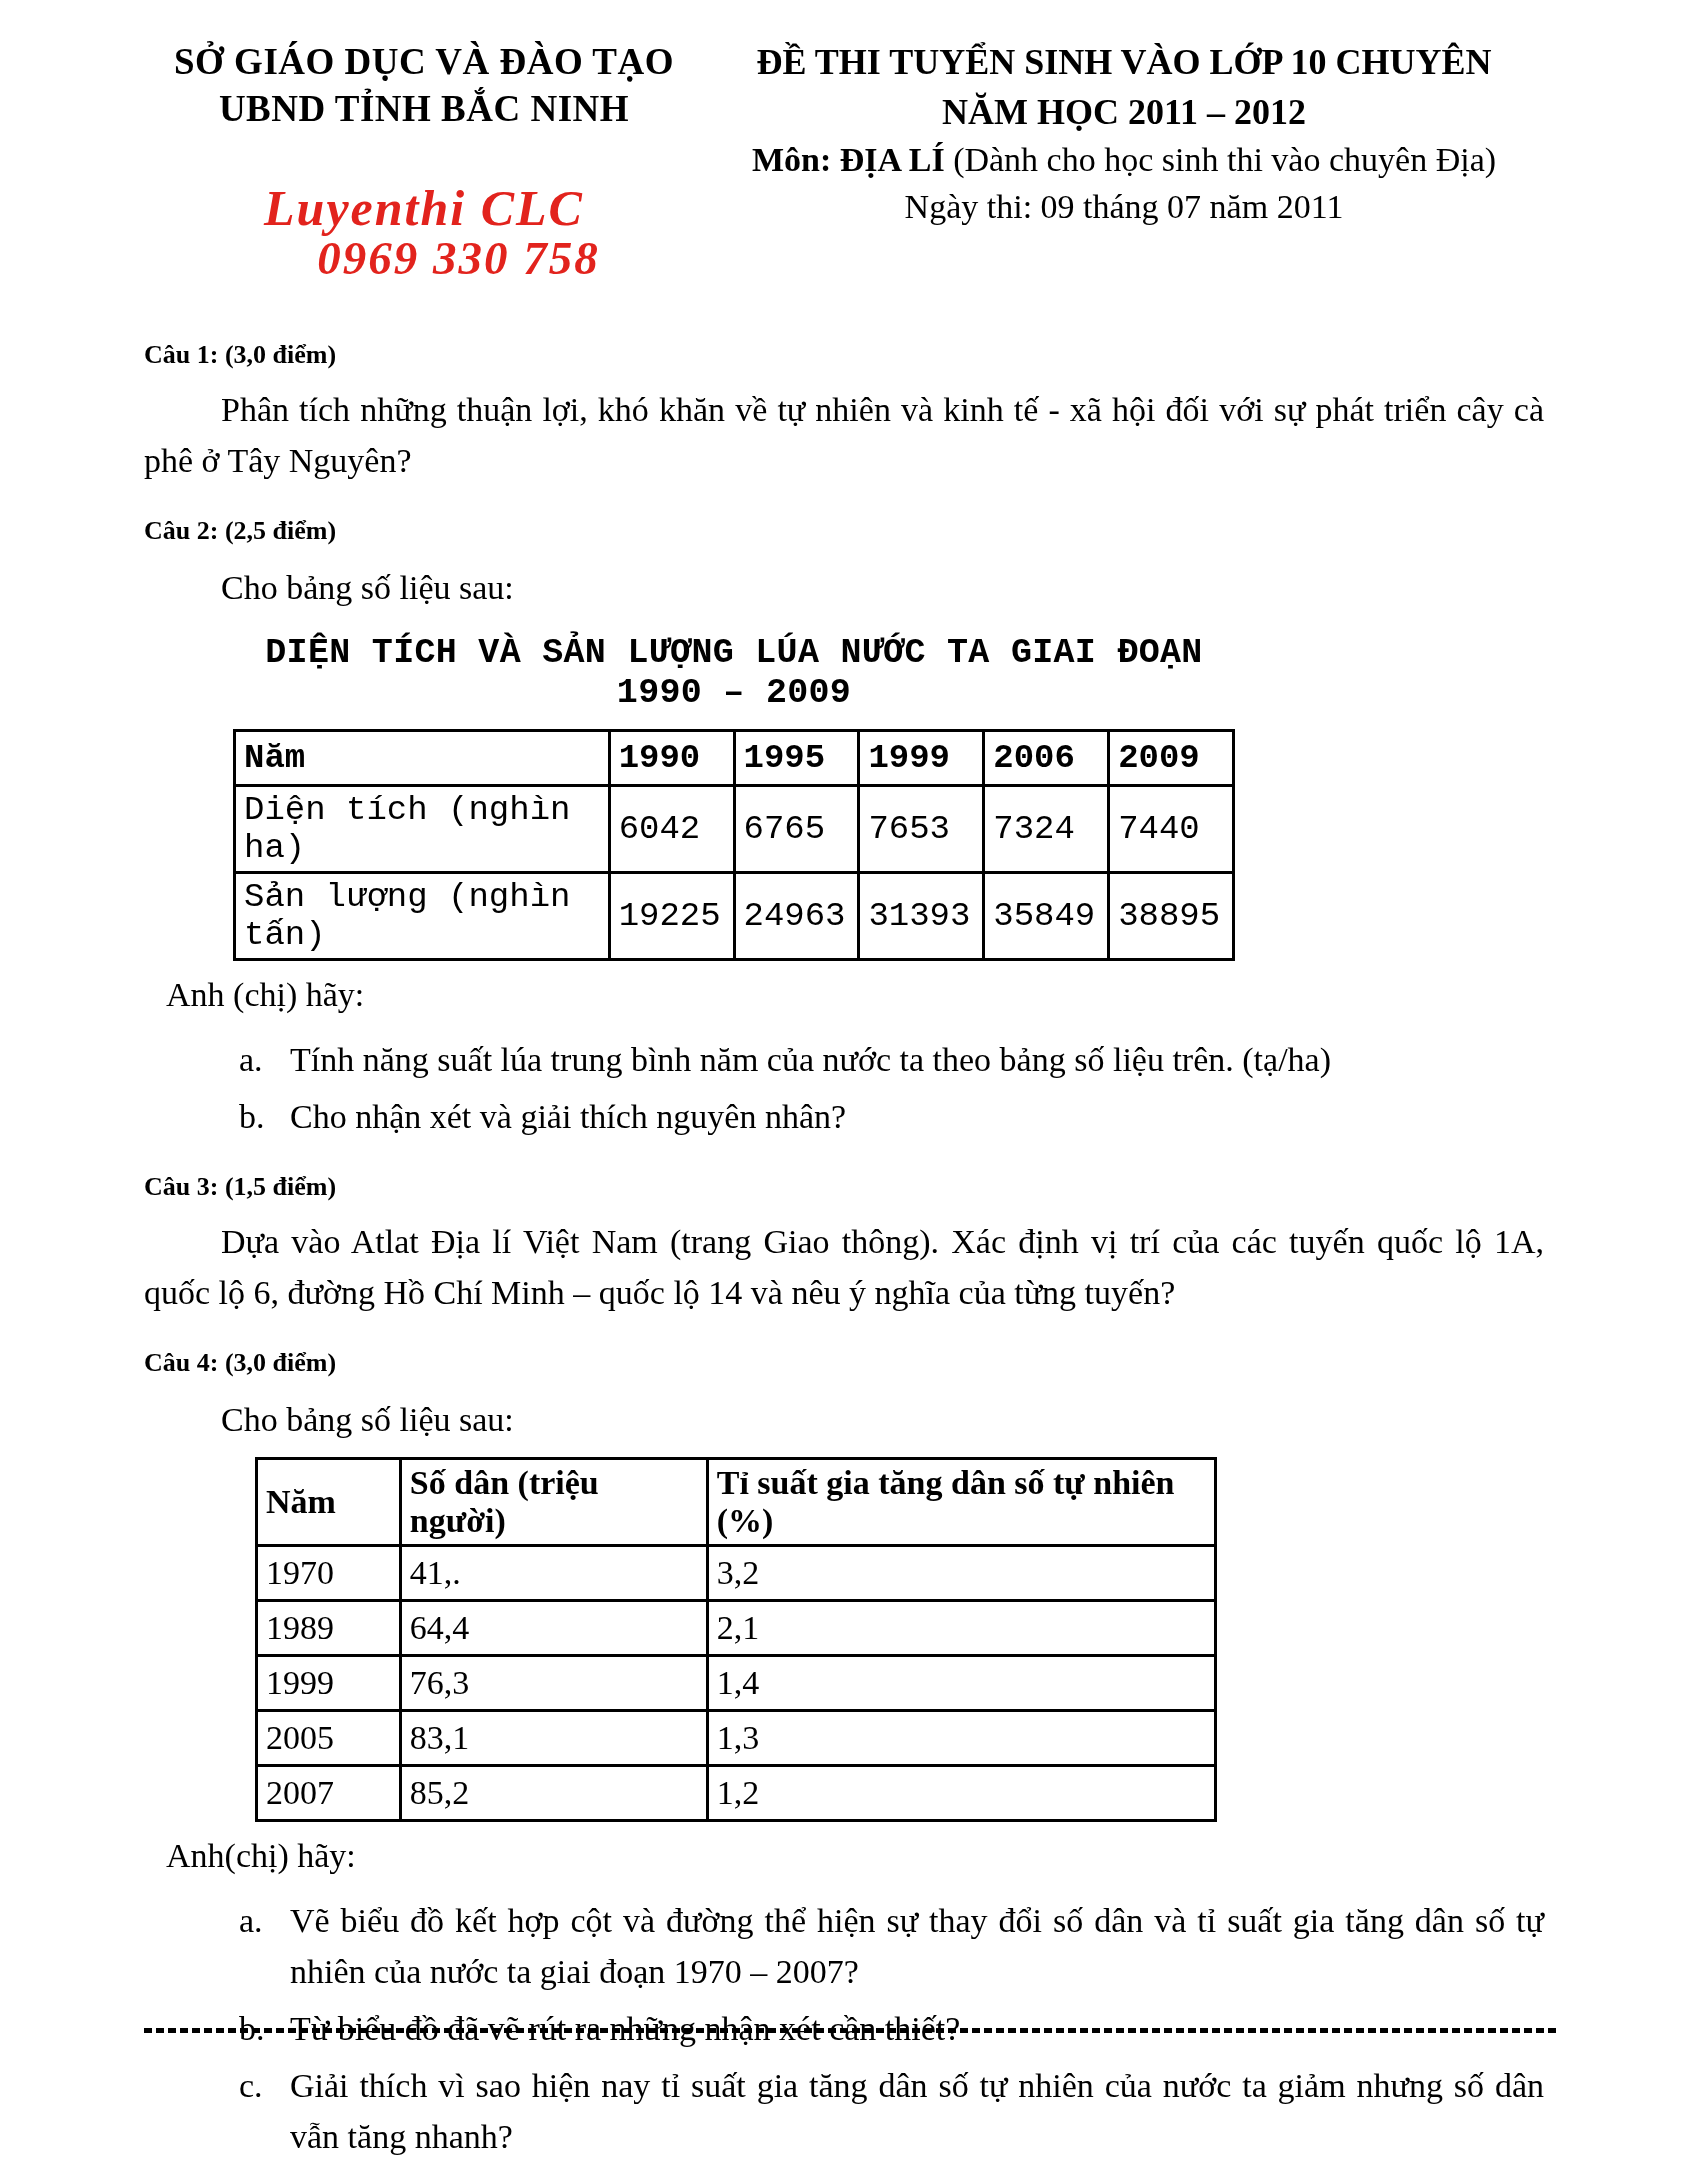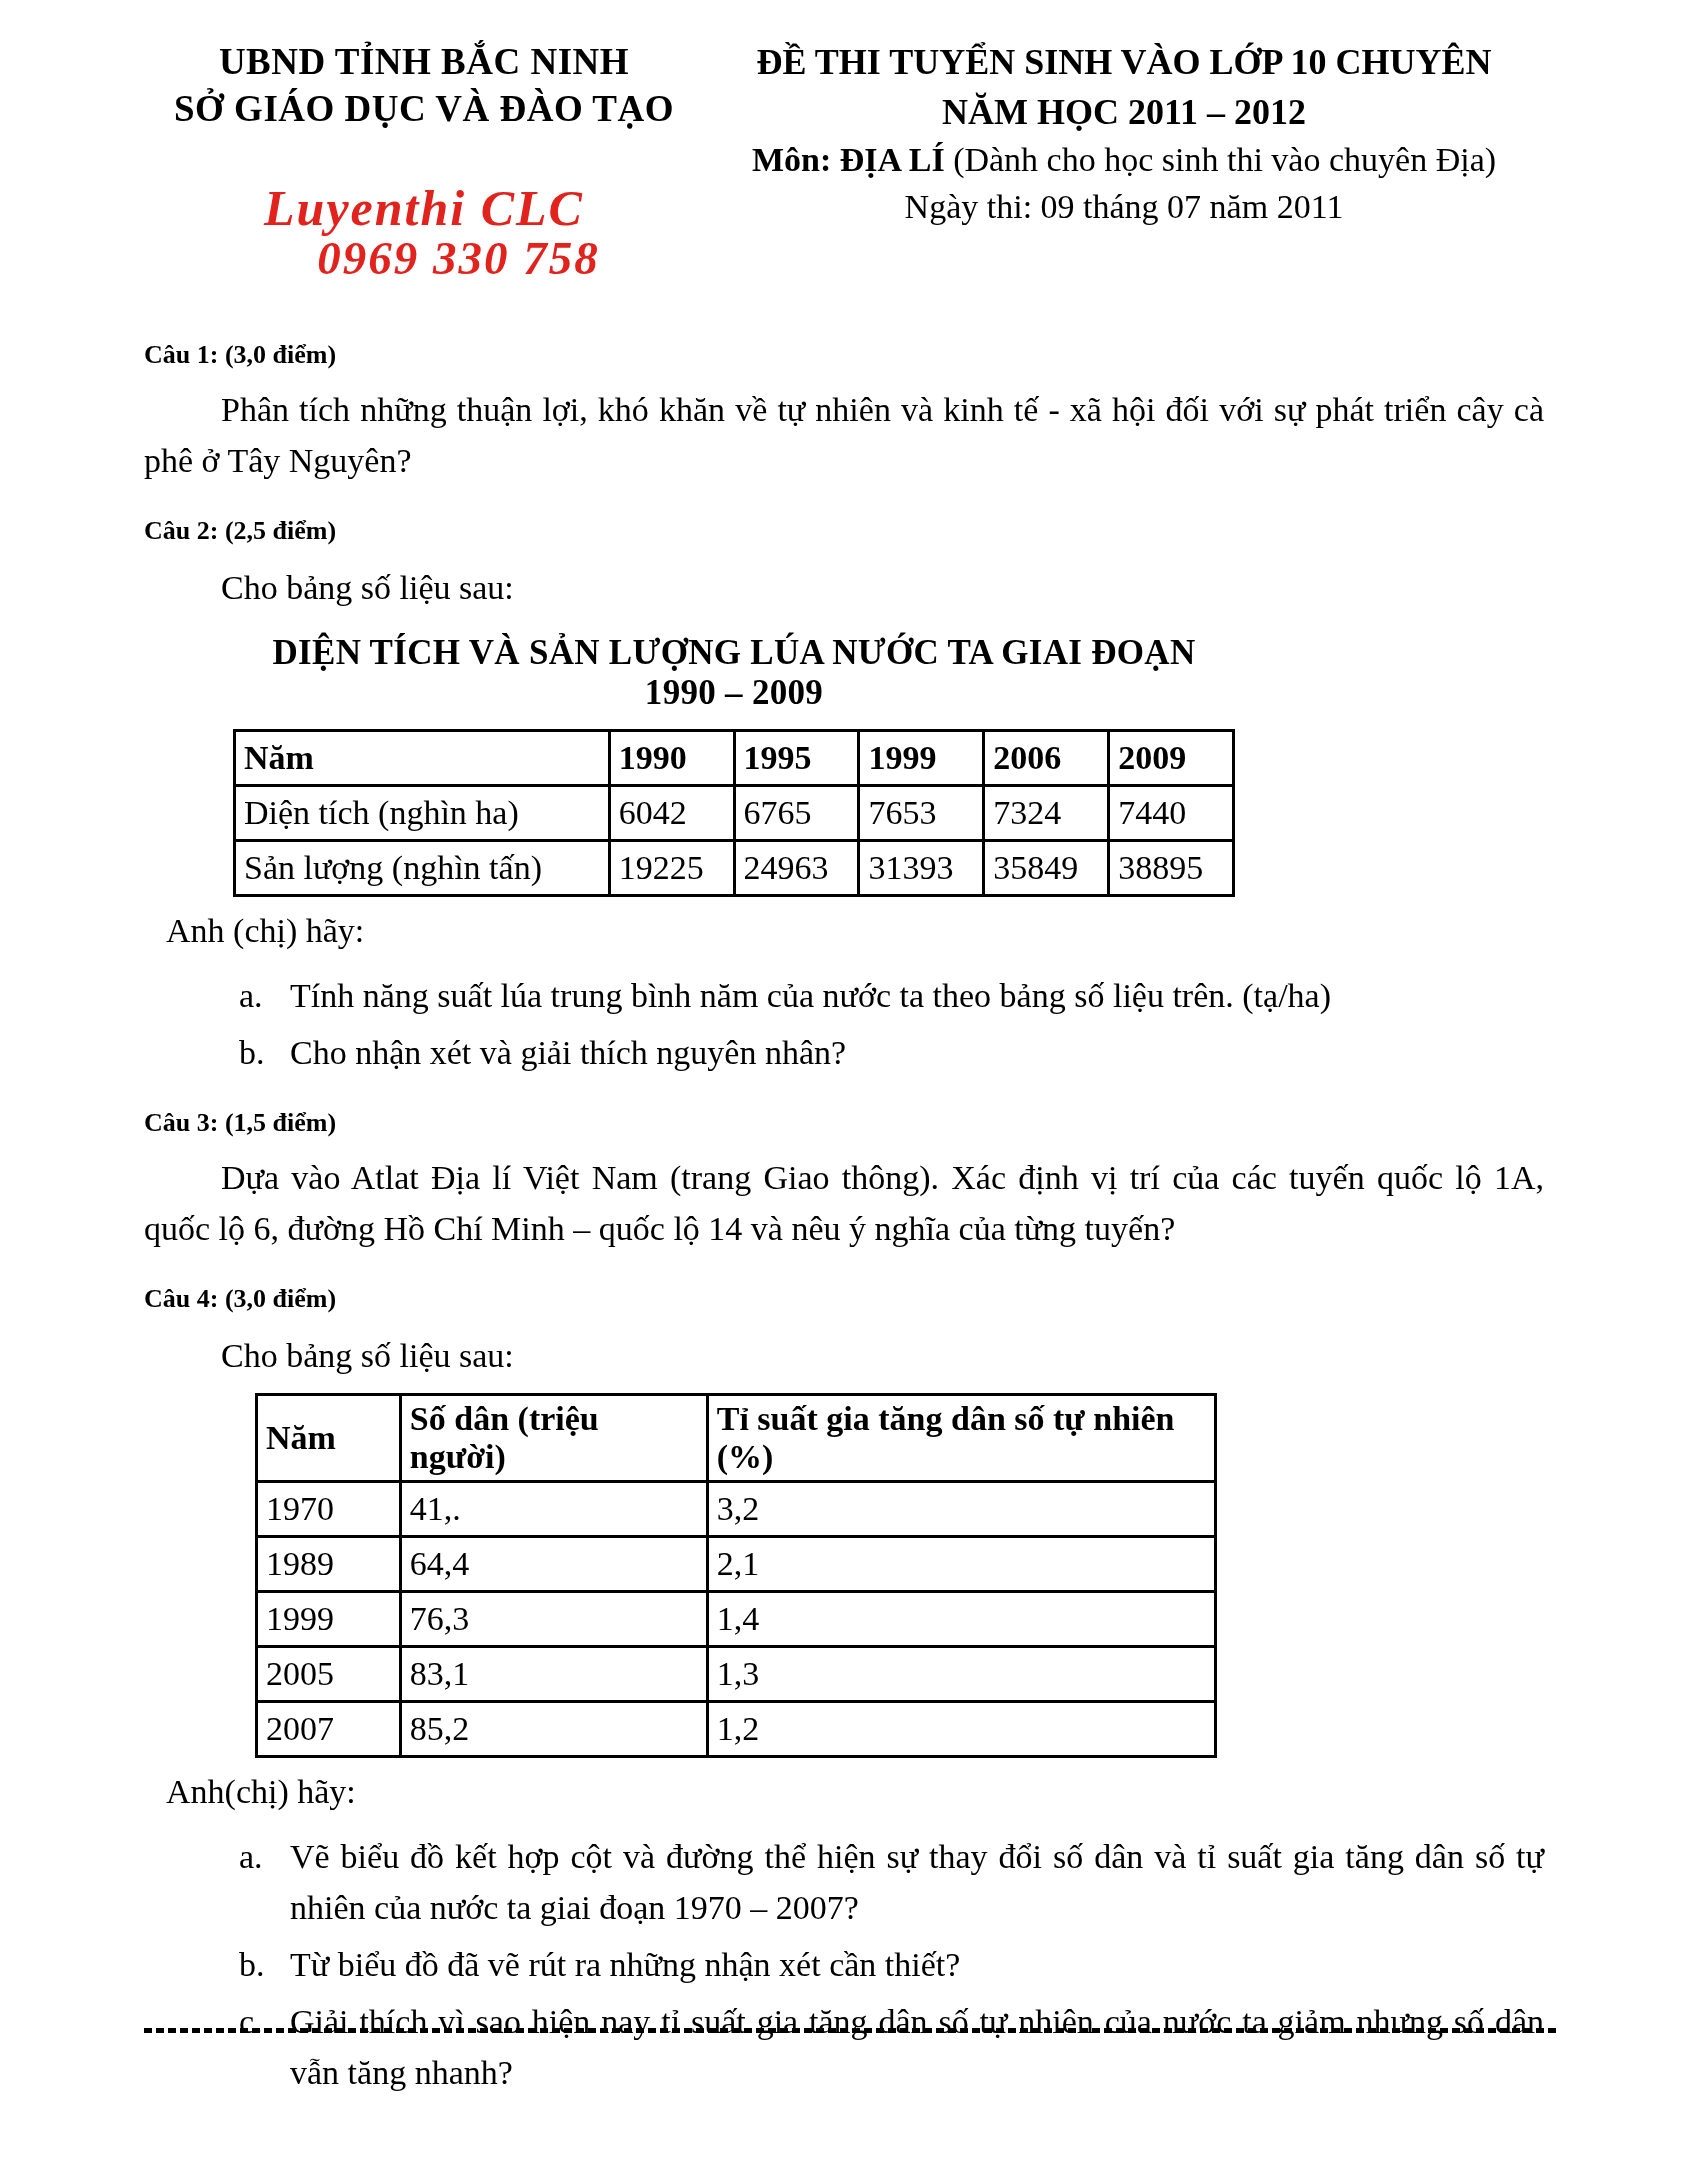--- a/index.html
+++ b/index.html
@@ -28,21 +28,21 @@
   .title-line { font-weight: bold; font-size: 36px; }
   .subject-line, .plain-line { font-size: 34px; }
 
   
   .q-heading { font-weight: bold; font-size: 26px; margin: 30px 0 14px 0; }
   .q1-heading { margin-top: 55px; }
   .para { text-align: justify; text-indent: 77px; line-height: 1.5; margin: 10px 0; }
   .intro { text-indent: 77px; line-height: 1.5; margin: 16px 0 12px 0; }
 
   
-  .t1-wrap { width: 1002px; margin-left: 89px; }
+  .t1-wrap { width: 1002px; margin-left: 89px; font-family: Liberation Mono, monospace; }
   .t2-wrap { width: 962px; margin-left: 111px; }
   .table-title { font-weight: bold; font-size: 35px; text-align: center; margin: 20px 0 16px 0; letter-spacing: 0.3px; }
   table { border-collapse: collapse; width: 100%; }
   table, td, th { border: 3px solid #000; }
   td, th { padding: 4px 8px; font-size: 34px; height: 44px; }
   .th { font-weight: bold; }
 
   .after-table { margin: 8px 0 6px 22px; line-height: 1.5; }
 
   .list { margin: 14px 0 6px 95px; }
@@ -59,22 +59,22 @@
     background: repeating-linear-gradient(90deg, #000 0 8px, transparent 8px 12px);
   }
 </style>
 </head>
 <body>
 
 <div class="page">
 
   <div class="header">
     <div class="header-left">
+      <div class="org-line">SỞ GIÁO DỤC VÀ ĐÀO TẠO</div>
       <div class="org-line">UBND TỈNH BẮC NINH</div>
-      <div class="org-line">SỞ GIÁO DỤC VÀ ĐÀO TẠO</div>
       <div class="logo" style="color:#e2231d;">
         <div class="logo-name">Luyenthi CLC</div>
         <div class="logo-phone">0969 330 758</div>
       </div>
     </div>
     <div class="header-right">
       <div class="title-line">ĐỀ THI TUYỂN SINH VÀO LỚP 10 CHUYÊN</div>
       <div class="title-line">NĂM HỌC 2011 – 2012</div>
       <div class="subject-line"><span class="b">Môn: ĐỊA LÍ</span><span> (Dành cho học sinh thi vào chuyên Địa)</span></div>
       <div class="plain-line">Ngày thi: 09 tháng 07 năm 2011</div>

